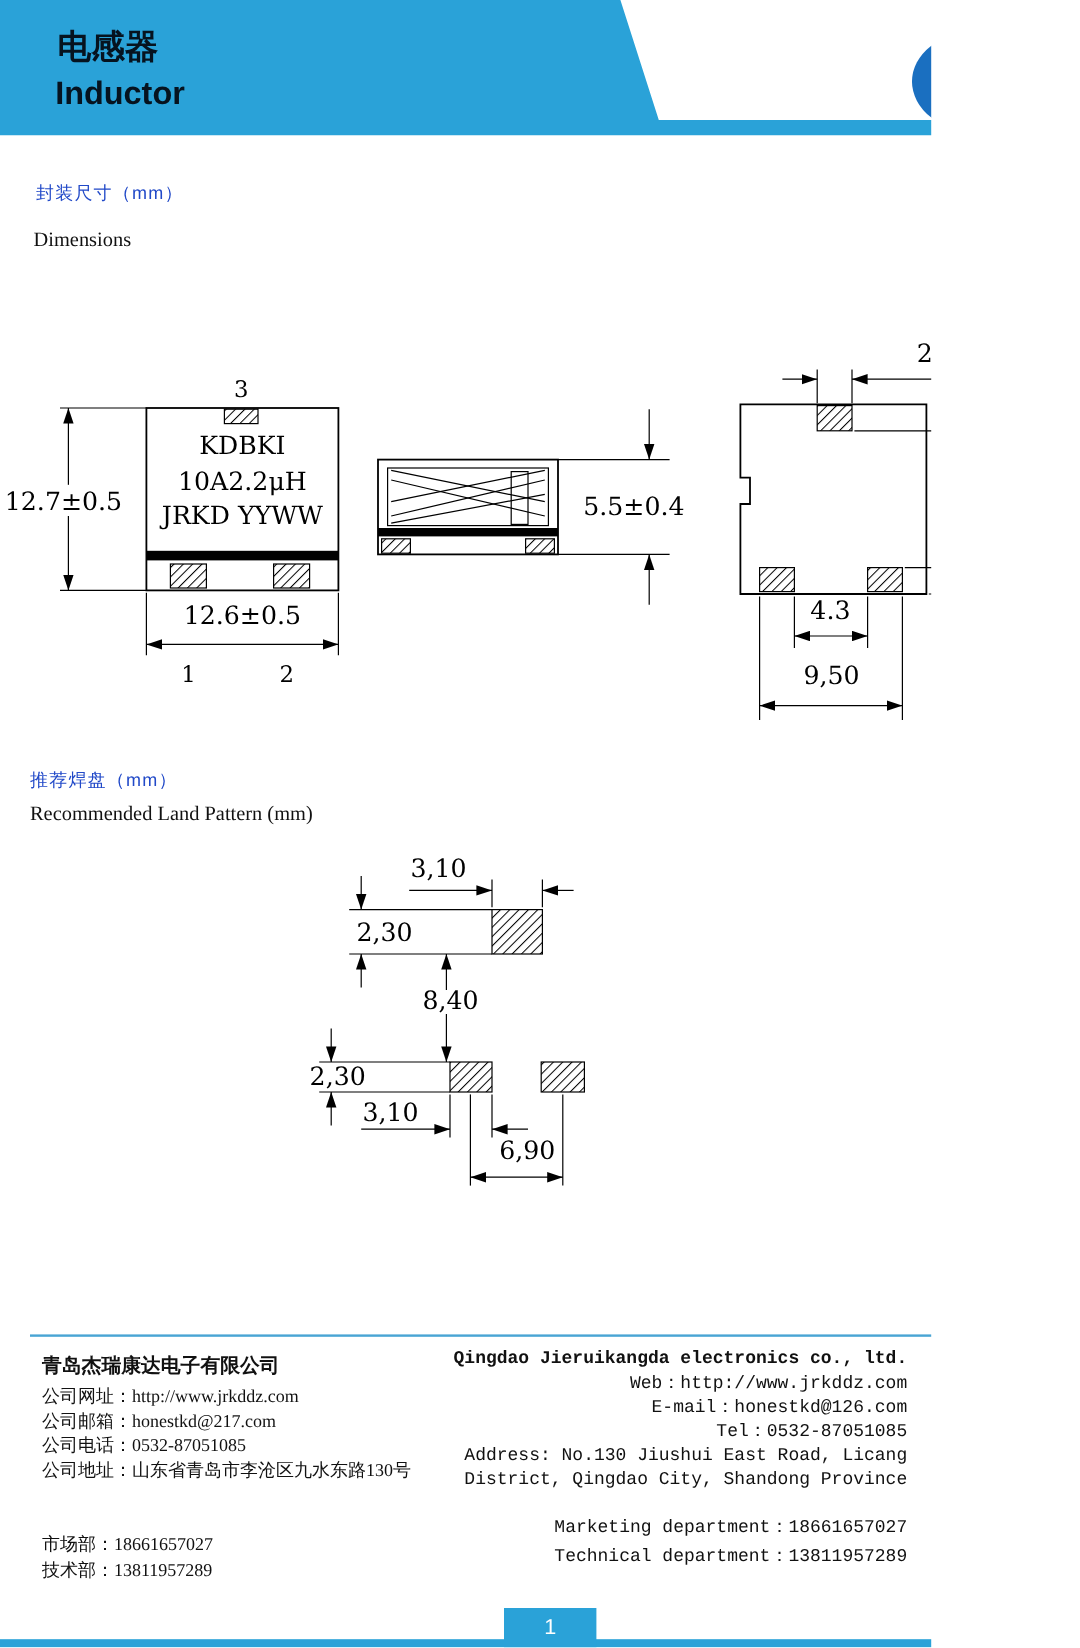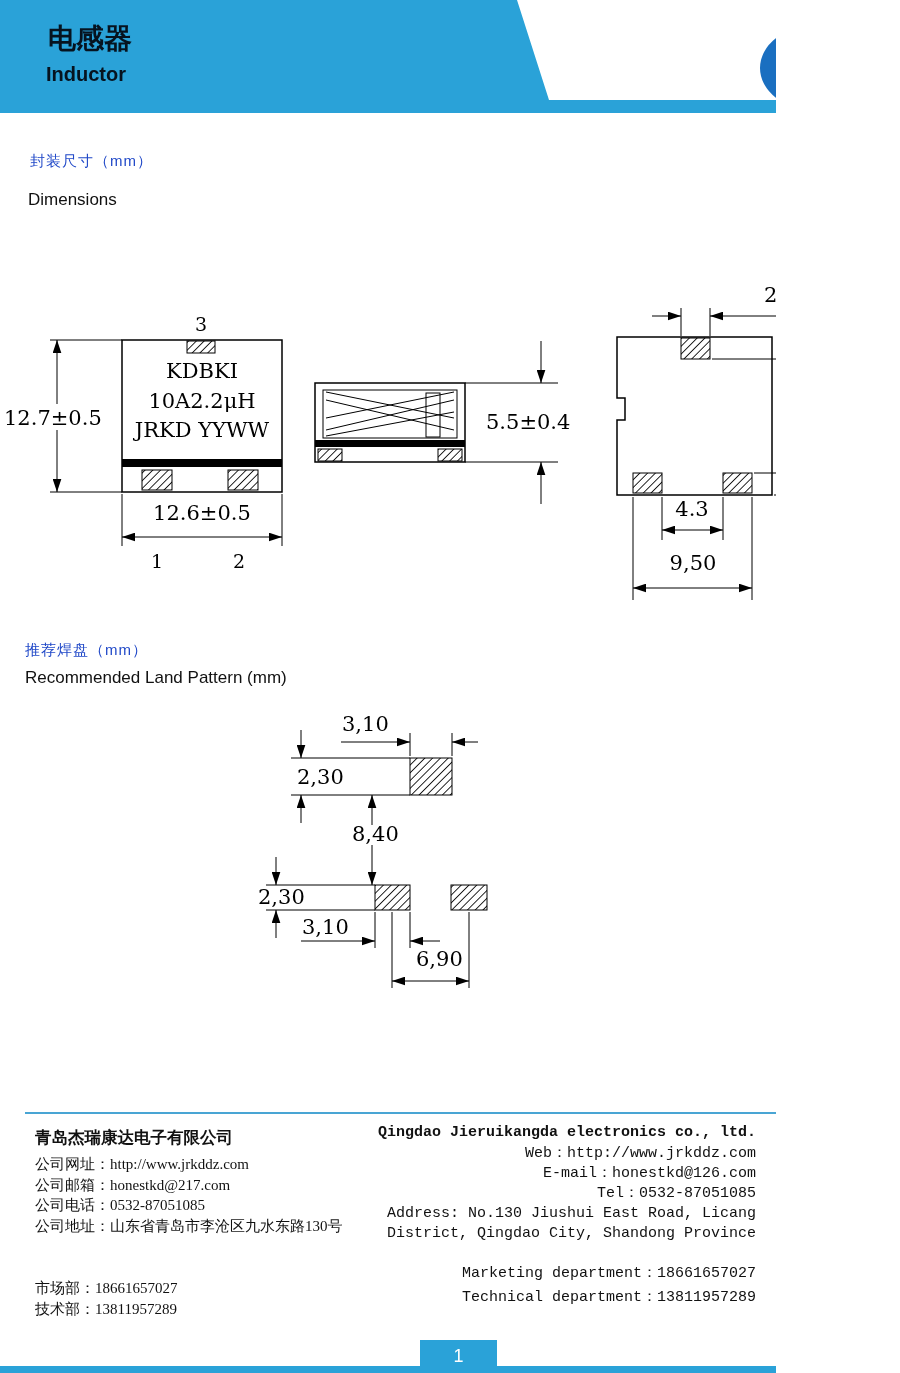--- a/index.html
+++ b/index.html
@@ -1,25 +1,25 @@
 <!DOCTYPE html>
 <html><head>
 <meta charset="utf-8">
 <style>
   html,body{margin:0;padding:0;background:#ffffff;}
   .page{position:relative;width:776px;height:1373px;background:#ffffff;overflow:hidden;
         font-family:"Liberation Sans",sans-serif;}
   
   .band-svg{position:absolute;left:0;top:0;}
   .title-cn{position:absolute;left:48px;top:20px;font-size:28px;font-weight:bold;color:#06131f;}
-  .title-en{position:absolute;left:46px;top:63px;font-size:20px;font-weight:bold;color:#06131f;}
+  .title-en{position:absolute;left:46px;top:63px;font-size:27px;font-weight:bold;color:#06131f;}
   .logo-wrap{position:absolute;left:758px;top:24px;width:112px;height:88px;}
   
   .sec-cn{position:absolute;font-size:15px;color:#2149c8;letter-spacing:1px;}
-  .sec-en{position:absolute;font-size:17px;color:#111;font-family:Liberation Sans, sans-serif;}
+  .sec-en{position:absolute;font-size:17px;color:#111;font-family:Liberation Serif, serif;}
   .sec1-cn{left:30px;top:152px;}
   .sec1-en{left:28px;top:190px;}
   .sec2-cn{left:25px;top:641px;}
   .sec2-en{left:25px;top:668px;}
   
   .ln{stroke:#000;stroke-width:1;fill:none;}
   .ln2{stroke:#000;stroke-width:1.5;fill:#fff;}
   .lnh{stroke:#000;stroke-width:1;}
   .dim{font-family:"DejaVu Serif",serif;font-size:21px;fill:#000;}
   .dim-s{font-family:"DejaVu Serif",serif;font-size:19px;fill:#000;}

